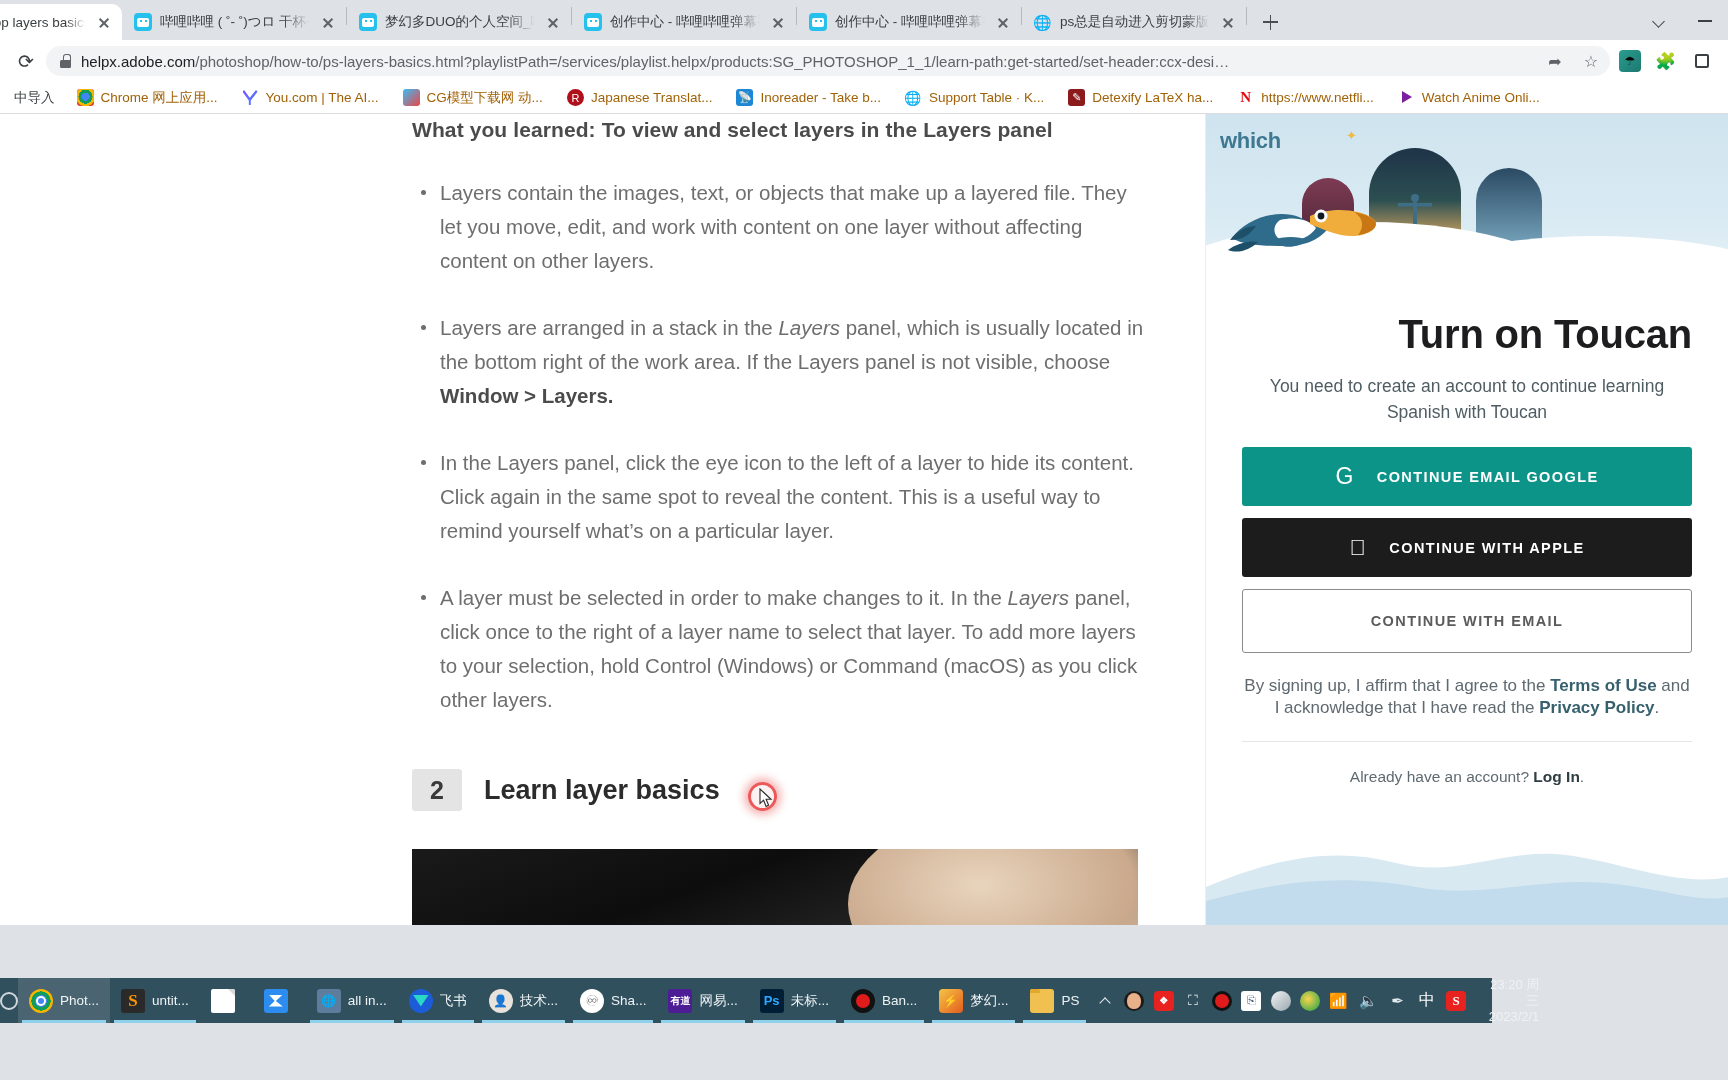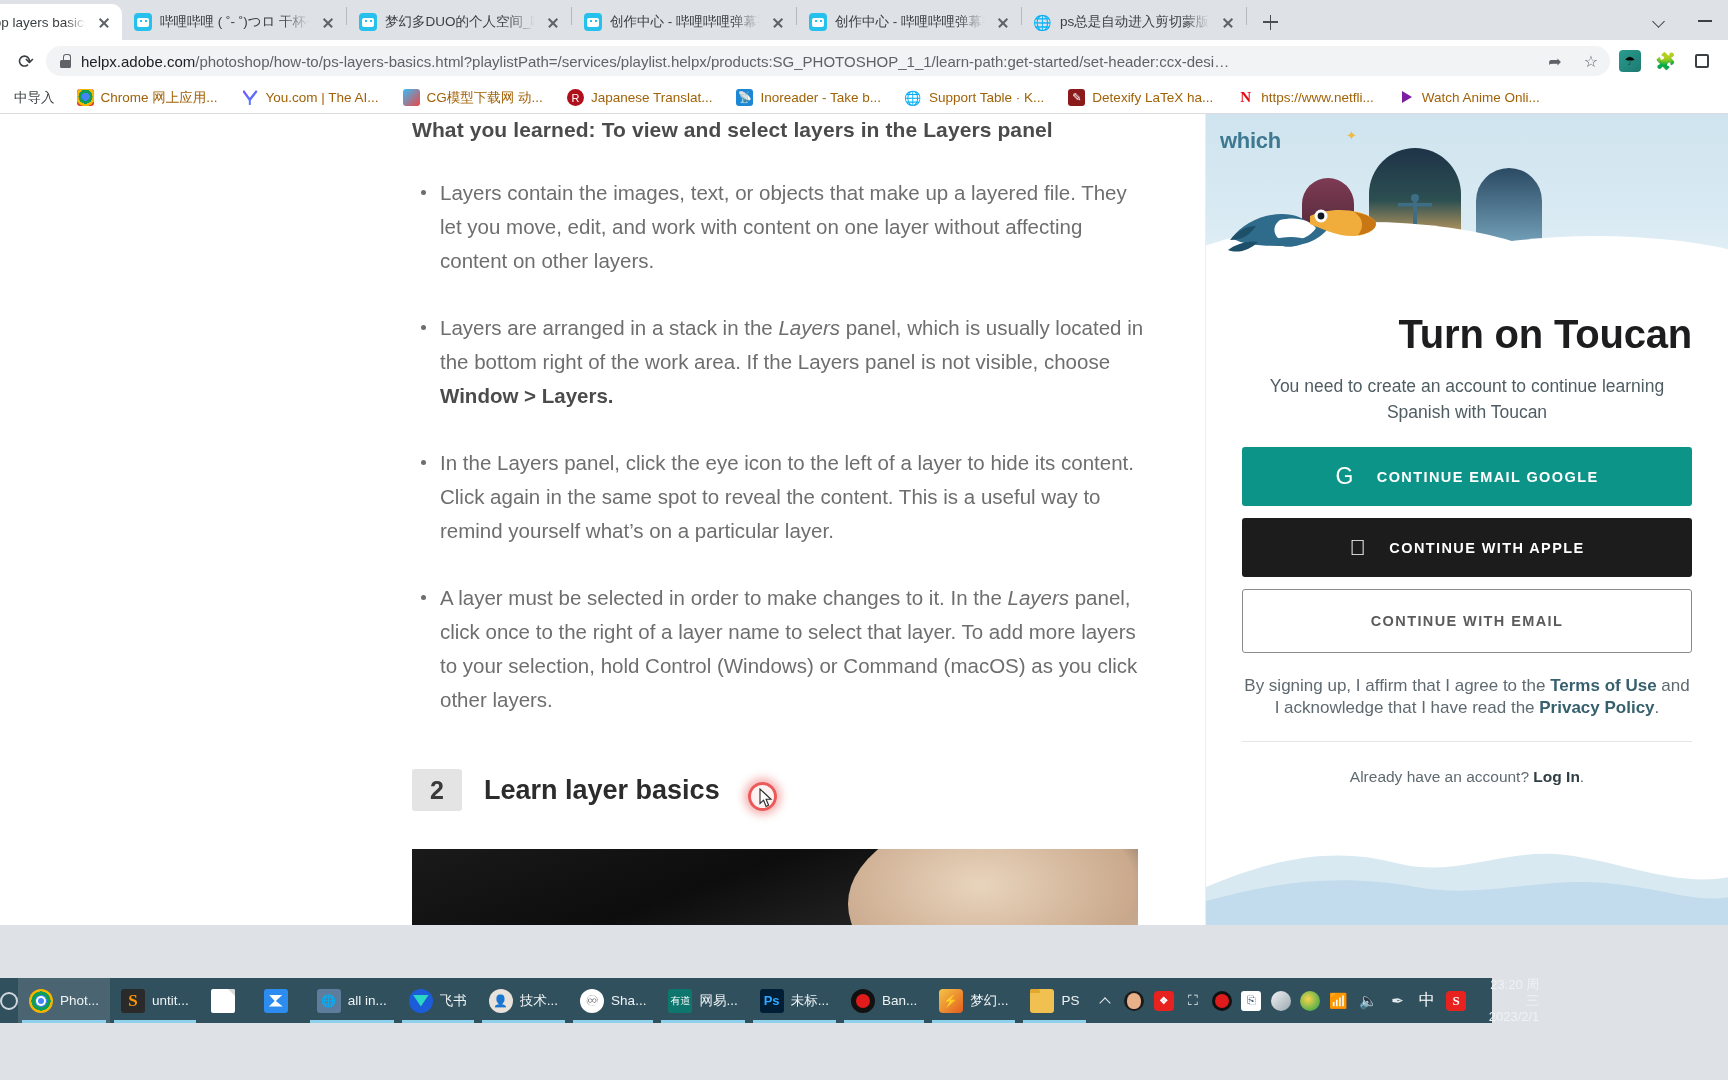--- a/index.html
+++ b/index.html
@@ -281,21 +281,21 @@
   .i-sublime { background: #2a2a2a; color: #ff9800; font-family: "Liberation Serif", serif; font-weight: bold; font-size: 17px; }
   .i-doc { background: #fff; border-radius: 2px; }
   .i-doc::after { content:""; position:absolute; right:0; top:0; border-top: 7px solid #d8d8d8; border-left: 7px solid transparent; }
   .i-blue { background: #2d8cf0; }
   .i-blue::after { content:""; position:absolute; left:5px; top:6px; width:14px; height:12px; background:#fff; clip-path: polygon(0 0, 100% 0, 50% 55%, 100% 100%, 0 100%, 42% 55%); }
   .i-allin { background: #5e7c9c; }
   .i-feishu { background: #1c5cd8; border-radius: 50%; }
   .i-feishu::after { content:""; position:absolute; left:4px; top:6px; width:16px; height:12px; background: #2ad6c4; clip-path: polygon(0 0,100% 0,50% 100%); }
   .i-avatar { background: #e8e2da; border-radius: 50%; }
   .i-share { background: #fff; color: #6c6c6c; font-size: 15px; border-radius: 50%; }
-  .i-youdao { background: #0f766e; color: #fff; font-size: 10px; font-weight: normal; border-radius: 3px; }
+  .i-youdao { background: #4c1d95; color: #fff; font-size: 10px; font-weight: bold; border-radius: 3px; }
   .i-ps { background: #001e36; color: #31a8ff; font-weight: bold; font-size: 13px; border-radius: 3px; }
   .i-bandicam { background: #111; border-radius: 50%; }
   .i-bandicam::after { content:""; position:absolute; left:5px; top:5px; width:14px; height:14px; border-radius:50%; background:#e01b1b; }
   .i-mh { background: linear-gradient(135deg,#f6c447,#e35d1d); border-radius: 4px; }
   .i-folder { background: #f0c050; border-radius: 2px 3px 3px 3px; }
   .i-folder::after { content:""; position:absolute; left:0; top:0; width:10px; height:4px; background:#e0a92c; border-radius:2px 2px 0 0; }
 
   .tray { margin-left: auto; display: flex; align-items: center; gap: 0; padding-right: 6px; }
   .tray-ico { width: 30px; height: 45px; display: flex; align-items: center; justify-content: center; color: #e4ecef; font-size: 15px; position: relative; }
   .tray-chev { width: 12px; height: 8px; position: relative; }

